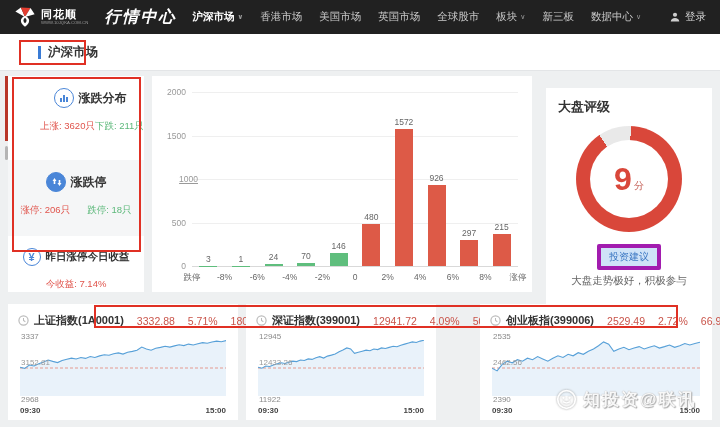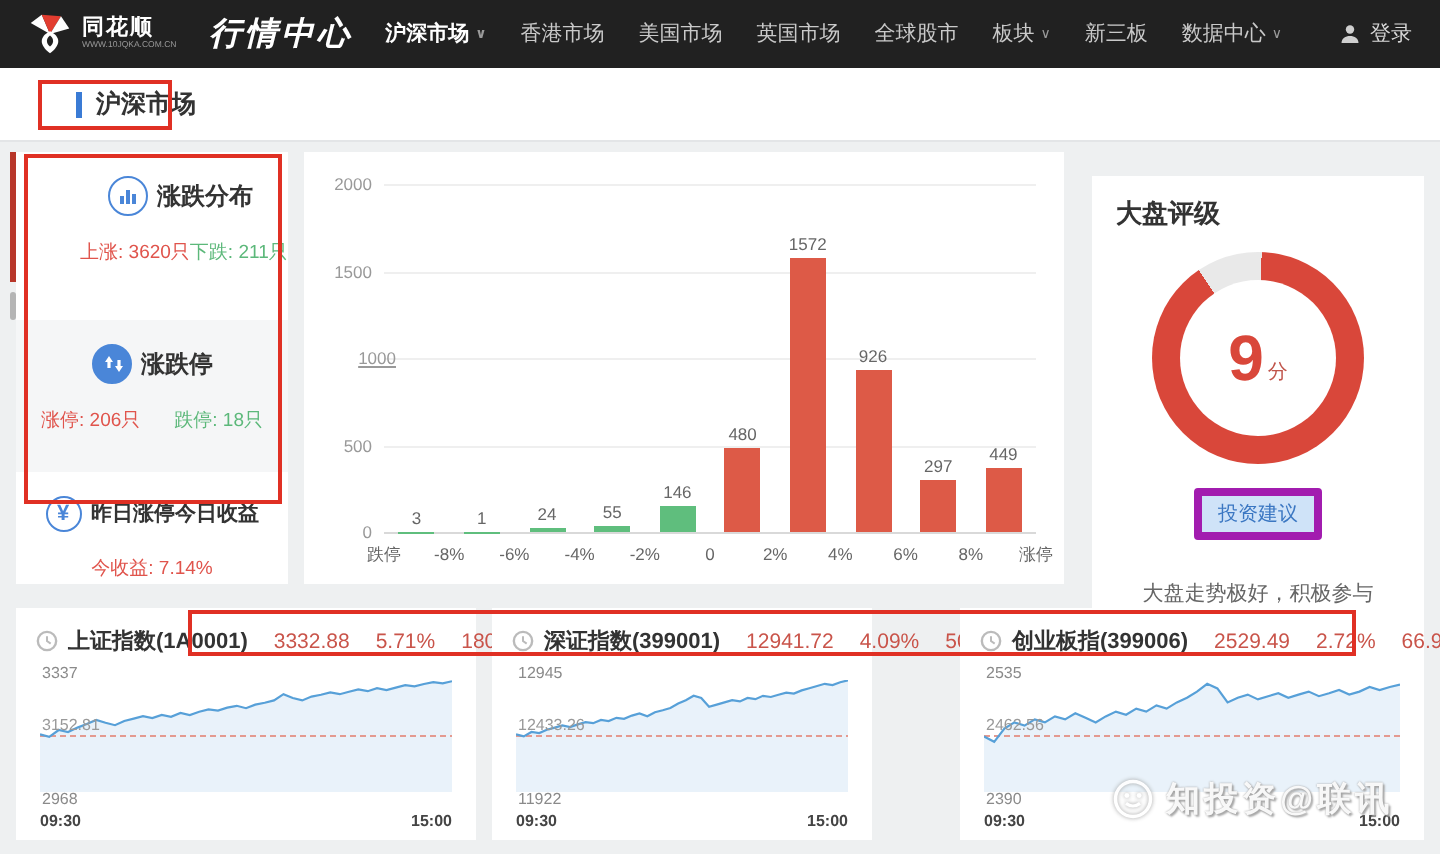--- a/index.html
+++ b/index.html
@@ -72,21 +72,21 @@
   #ratingcard { padding:10px 12px; }
   .rt-title { font-size:13px; font-weight:bold; color:#333; }
   .donut { width:106px; height:106px; border-radius:50%; margin:10px auto 0;
            display:flex; align-items:center; justify-content:center; }
   .hole { width:78px; height:78px; border-radius:50%; background:#fff; display:flex;
           align-items:center; justify-content:center; }
   .score { font-size:32px; font-weight:bold; color:#d9473a; line-height:1; }
   .score-unit { font-size:10px; color:#c0544a; margin:14px 0 0 2px; }
   .advice-btn { display:block; margin:12px auto 0; background:#cfe3f8; color:#3b77c2; border:4px solid #a21caf;
                 font-size:10px; padding:2px 8px; border-radius:2px; cursor:pointer; font-family:inherit; }
-  .advice-txt { text-align:center; font-size:10.5px; color:#666; margin-top:20px; white-space:nowrap; }
+  .advice-txt { text-align:center; font-size:10.5px; color:#666; margin-top:4px; white-space:nowrap; }
 
   
   .icard-head { display:flex; align-items:center; padding:9px 10px 0 10px; cursor:pointer; }
   .icard-head svg { width:11px; height:11px; margin-right:5px; flex:0 0 auto; }
   .iname { font-size:11px; font-weight:bold; color:#333; white-space:nowrap; }
   .ival { font-size:10.5px; color:#c9544a; margin-left:13px; white-space:nowrap; }
   .icard-chart { position:relative; margin:12px 12px 0 12px; height:56px; }
   .icard-chart svg { position:absolute; inset:0; width:100%; height:100%; }
   .sp-lbl { position:absolute; left:1px; font-size:8px; color:#8a8a8a; background:transparent; line-height:1; }
   .lbl-hi { top:-7px; }
@@ -243,33 +243,33 @@
       <div class="x-lbl" style="left: 300.8px; top: 196px;">6%</div>
       <div class="x-lbl" style="left: 333.4px; top: 196px;">8%</div>
       <div class="x-lbl" style="left: 366px; top: 196px;">涨停</div>
       <div class="bar" style="left: 47.3px; top: 189.6px; height: 0.4px; background: rgb(95, 190, 125);"></div>
       <div class="bar-val" style="left: 34.3px; top: 177.6px;">3</div>
       <div class="bar" style="left: 79.9px; top: 189.6px; height: 0.4px; background: rgb(95, 190, 125);"></div>
       <div class="bar-val" style="left: 66.9px; top: 177.6px;">1</div>
       <div class="bar" style="left: 112.5px; top: 187.912px; height: 2.088px; background: rgb(95, 190, 125);"></div>
       <div class="bar-val" style="left: 99.5px; top: 175.912px;">24</div>
       <div class="bar" style="left: 145.1px; top: 186.781px; height: 3.219px; background: rgb(95, 190, 125);"></div>
-      <div class="bar-val" style="left: 132.1px; top: 174.781px;">55</div>
+      <div class="bar-val" style="left: 132.1px; top: 174.781px;">70</div>
       <div class="bar" style="left: 177.7px; top: 177.298px; height: 12.702px; background: rgb(95, 190, 125);"></div>
       <div class="bar-val" style="left: 164.7px; top: 165.298px;">146</div>
       <div class="bar" style="left: 210.3px; top: 148.24px; height: 41.76px; background: rgb(221, 90, 71);"></div>
       <div class="bar-val" style="left: 197.3px; top: 136.24px;">480</div>
       <div class="bar" style="left: 242.9px; top: 53.236px; height: 136.764px; background: rgb(221, 90, 71);"></div>
       <div class="bar-val" style="left: 229.9px; top: 41.236px;">1572</div>
       <div class="bar" style="left: 275.5px; top: 109.438px; height: 80.562px; background: rgb(221, 90, 71);"></div>
       <div class="bar-val" style="left: 262.5px; top: 97.438px;">926</div>
       <div class="bar" style="left: 308.1px; top: 164.161px; height: 25.839px; background: rgb(221, 90, 71);"></div>
       <div class="bar-val" style="left: 295.1px; top: 152.161px;">297</div>
       <div class="bar" style="left: 340.7px; top: 158.332px; height: 31.668px; background: rgb(221, 90, 71);"></div>
-      <div class="bar-val" style="left: 327.7px; top: 146.332px;">449</div>
+      <div class="bar-val" style="left: 327.7px; top: 146.332px;">215</div>
     </div>
 </div>
 
 <div id="ratingcard" class="card">
   <div class="rt-title">大盘评级</div>
   <div class="donut" id="donut" style="background: conic-gradient(from 2deg, rgb(217, 71, 58) 0deg, rgb(217, 71, 58) 324deg, rgb(233, 233, 233) 324deg, rgb(233, 233, 233) 360deg);">
     <div class="hole">
       <span class="score">9</span>
       <span class="score-unit">分</span>
     </div>

